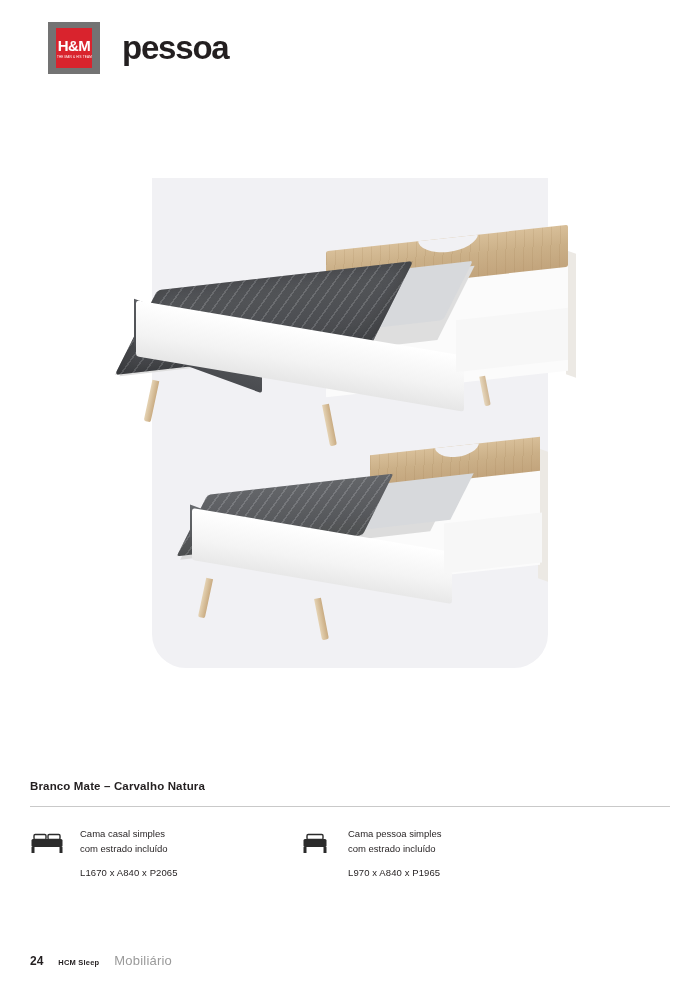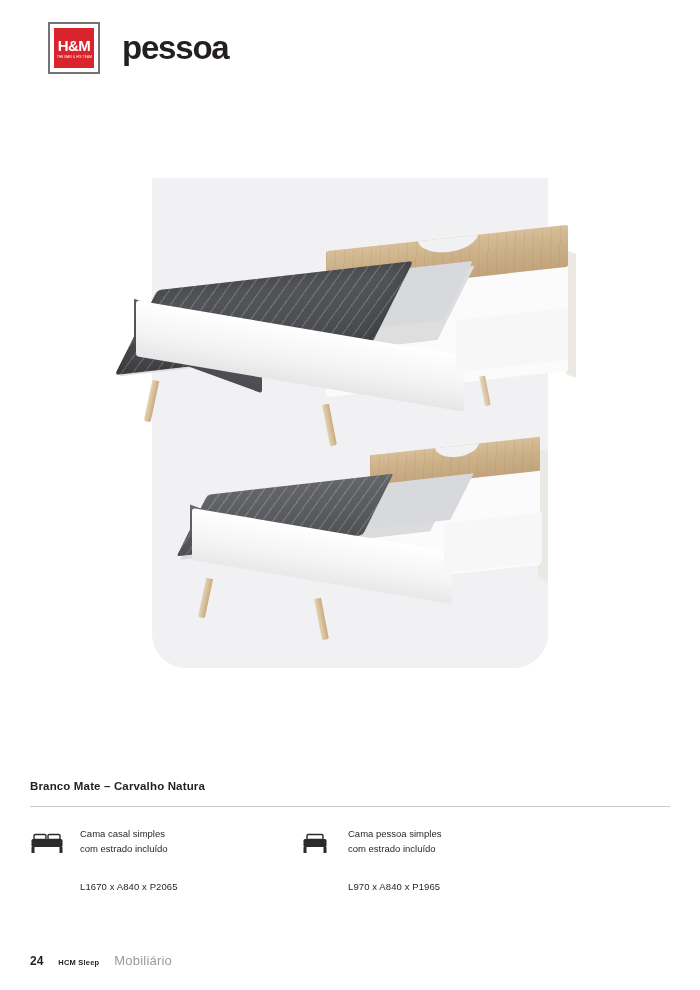--- a/index.html
+++ b/index.html
@@ -22,21 +22,21 @@
     position: absolute;
     top: 22px;
     left: 48px;
     display: flex;
     align-items: center;
     gap: 22px;
   }
   .brand-logo {
     width: 52px;
     height: 52px;
-    border: 2px solid #737373;
+    border: 8px solid #737373;
     background: #ffffff;
     position: relative;
     display: flex;
     align-items: center;
     justify-content: center;
   }
   .brand-logo .logo-inner {
     width: 40px;
     height: 40px;
     background: #d9232d;
@@ -372,21 +372,21 @@
     align-items: flex-end;
     justify-content: center;
   }
   .spec .txt {
     font-size: 9.5px;
     line-height: 1.55;
     color: #231f20;
     padding-top: 1px;
   }
   .spec .dim {
-    margin-top: 24px;
+    margin-top: 10px;
     font-size: 9.5px;
     letter-spacing: .1px;
   }
 
   
   .footer {
     position: absolute;
     left: 30px;
     bottom: 22px;
     display: flex;

